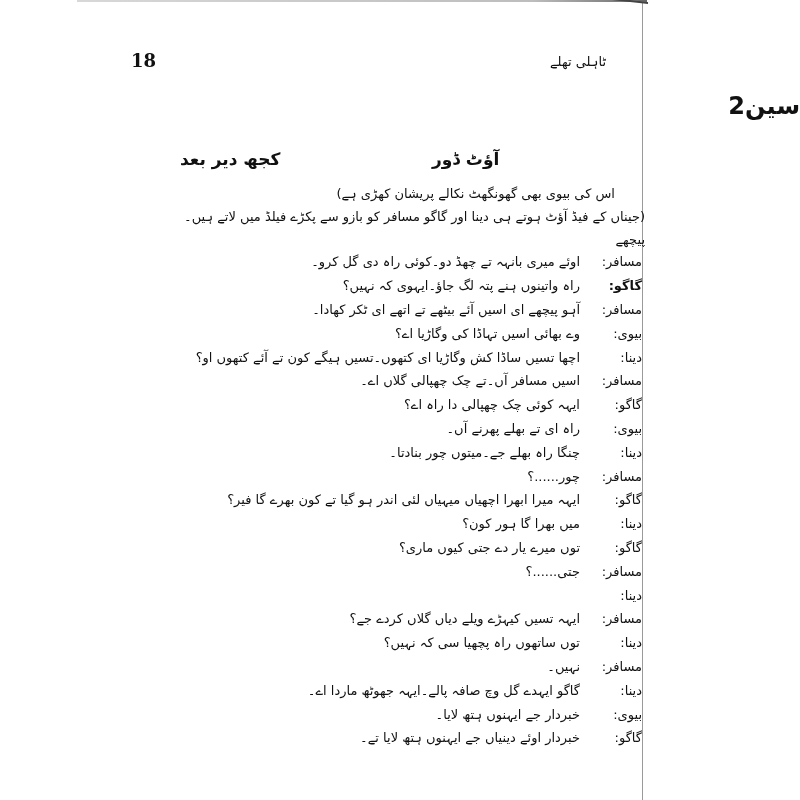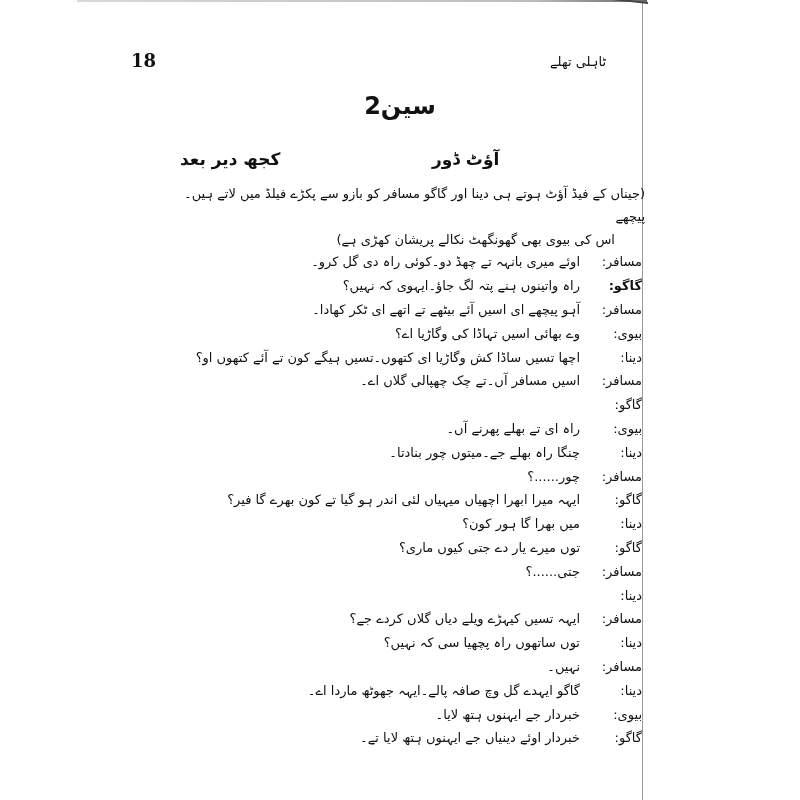--- a/index.html
+++ b/index.html
@@ -7,21 +7,21 @@
          font-family:"DejaVu Sans", sans-serif; color:#111; }
   .page { position:absolute; left:77px; top:0; width:565px; height:800px;
           background:#ffffff; border-right:1px solid #9a9a9a; }
   .page-top-edge { position:absolute; left:77px; top:0; width:570px; height:2px;
           background:linear-gradient(90deg,#d8d8d8,#bdbdbd 80%,#666 100%); }
   .page-curl { position:absolute; left:612px; top:0; width:36px; height:4px;
           border-top:2px solid #444; border-radius:0 0 0 30px; transform:rotate(6deg); }
   .page-number { position:absolute; left:131px; top:50px; font-family:"DejaVu Serif", serif;
           font-weight:bold; font-size:18px; }
   .running-header { position:absolute; left:550px; top:54px; font-size:13px; direction:rtl; font-weight:normal; }
-  .scene-title { position:absolute; left:0; width:800px; top:92px; text-align:center;
+  .scene-title { position:absolute; left:0; width:800px; top:92px; text-align:right;
           font-size:24px; font-weight:bold; direction:rtl; }
   .scene-meta { position:absolute; top:134px; font-size:17px; font-weight:bold; direction:rtl;margin-top:15px; }
   .scene-meta.place { left:432px; }
   .scene-meta.time { left:180px; }
   .stage { position:absolute; right:155px; top:182px; width:480px; direction:rtl; font-size:13px;
           line-height:23px; text-align:right; }
   .lines { position:absolute; right:158px; top:250px; width:480px; direction:rtl; }
   .line { display:flex; flex-direction:row; height:23.8px; align-items:center; font-size:13px; }
   .speaker { width:62px; flex:0 0 62px; text-align:right; }
   .speaker.bold { font-weight:bold; }
@@ -35,22 +35,22 @@
 <div class="page-curl"></div>
 
 <div class="page-number">18</div>
 <div class="running-header">ٹاہلی تھلے</div>
 
 <div class="scene-title">سین2</div>
 <div class="scene-meta place">آؤٹ ڈور</div>
 <div class="scene-meta time">کجھ دیر بعد</div>
 
 <div class="stage">
+  <div style="padding-right:30px">اس کی بیوی بھی گھونگھٹ نکالے پریشان کھڑی ہے)</div>
   <div>(جیناں کے فیڈ آؤٹ ہوتے ہی دینا اور گاگو مسافر کو بازو سے پکڑے فیلڈ میں لاتے ہیں۔ پیچھے</div>
-  <div style="padding-right:30px">اس کی بیوی بھی گھونگھٹ نکالے پریشان کھڑی ہے)</div>
 </div>
 
 <div class="lines">
   <div class="line">
       <span class="speaker">مسافر:</span>
       <span class="dialogue">اوئے میری بانہہ تے چھڈ دو۔کوئی راہ دی گل کرو۔</span>
     </div>
   <div class="line">
       <span class="speaker bold">گاگو:</span>
       <span class="dialogue">راہ واتینوں ہنے پتہ لگ جاؤ۔ایہوی کہ نہیں؟</span>
@@ -66,20 +66,21 @@
   <div class="line">
       <span class="speaker">دینا:</span>
       <span class="dialogue">اچھا تسیں ساڈا کش وگاڑیا ای کتھوں۔تسیں ہیگے کون تے آئے کتھوں او؟</span>
     </div>
   <div class="line">
       <span class="speaker">مسافر:</span>
       <span class="dialogue">اسیں مسافر آں۔تے چک چھپالی گلاں اے۔</span>
     </div>
   <div class="line">
       <span class="speaker">گاگو:</span>
+      <span class="dialogue">ایہہ کوئی چک چھپالی دا راہ اے؟</span>
     </div>
   <div class="line">
       <span class="speaker">بیوی:</span>
       <span class="dialogue">راہ ای تے بھلے پھرنے آں۔</span>
     </div>
   <div class="line">
       <span class="speaker">دینا:</span>
       <span class="dialogue">چنگا راہ بھلے جے۔میتوں چور بنادتا۔</span>
     </div>
   <div class="line">

